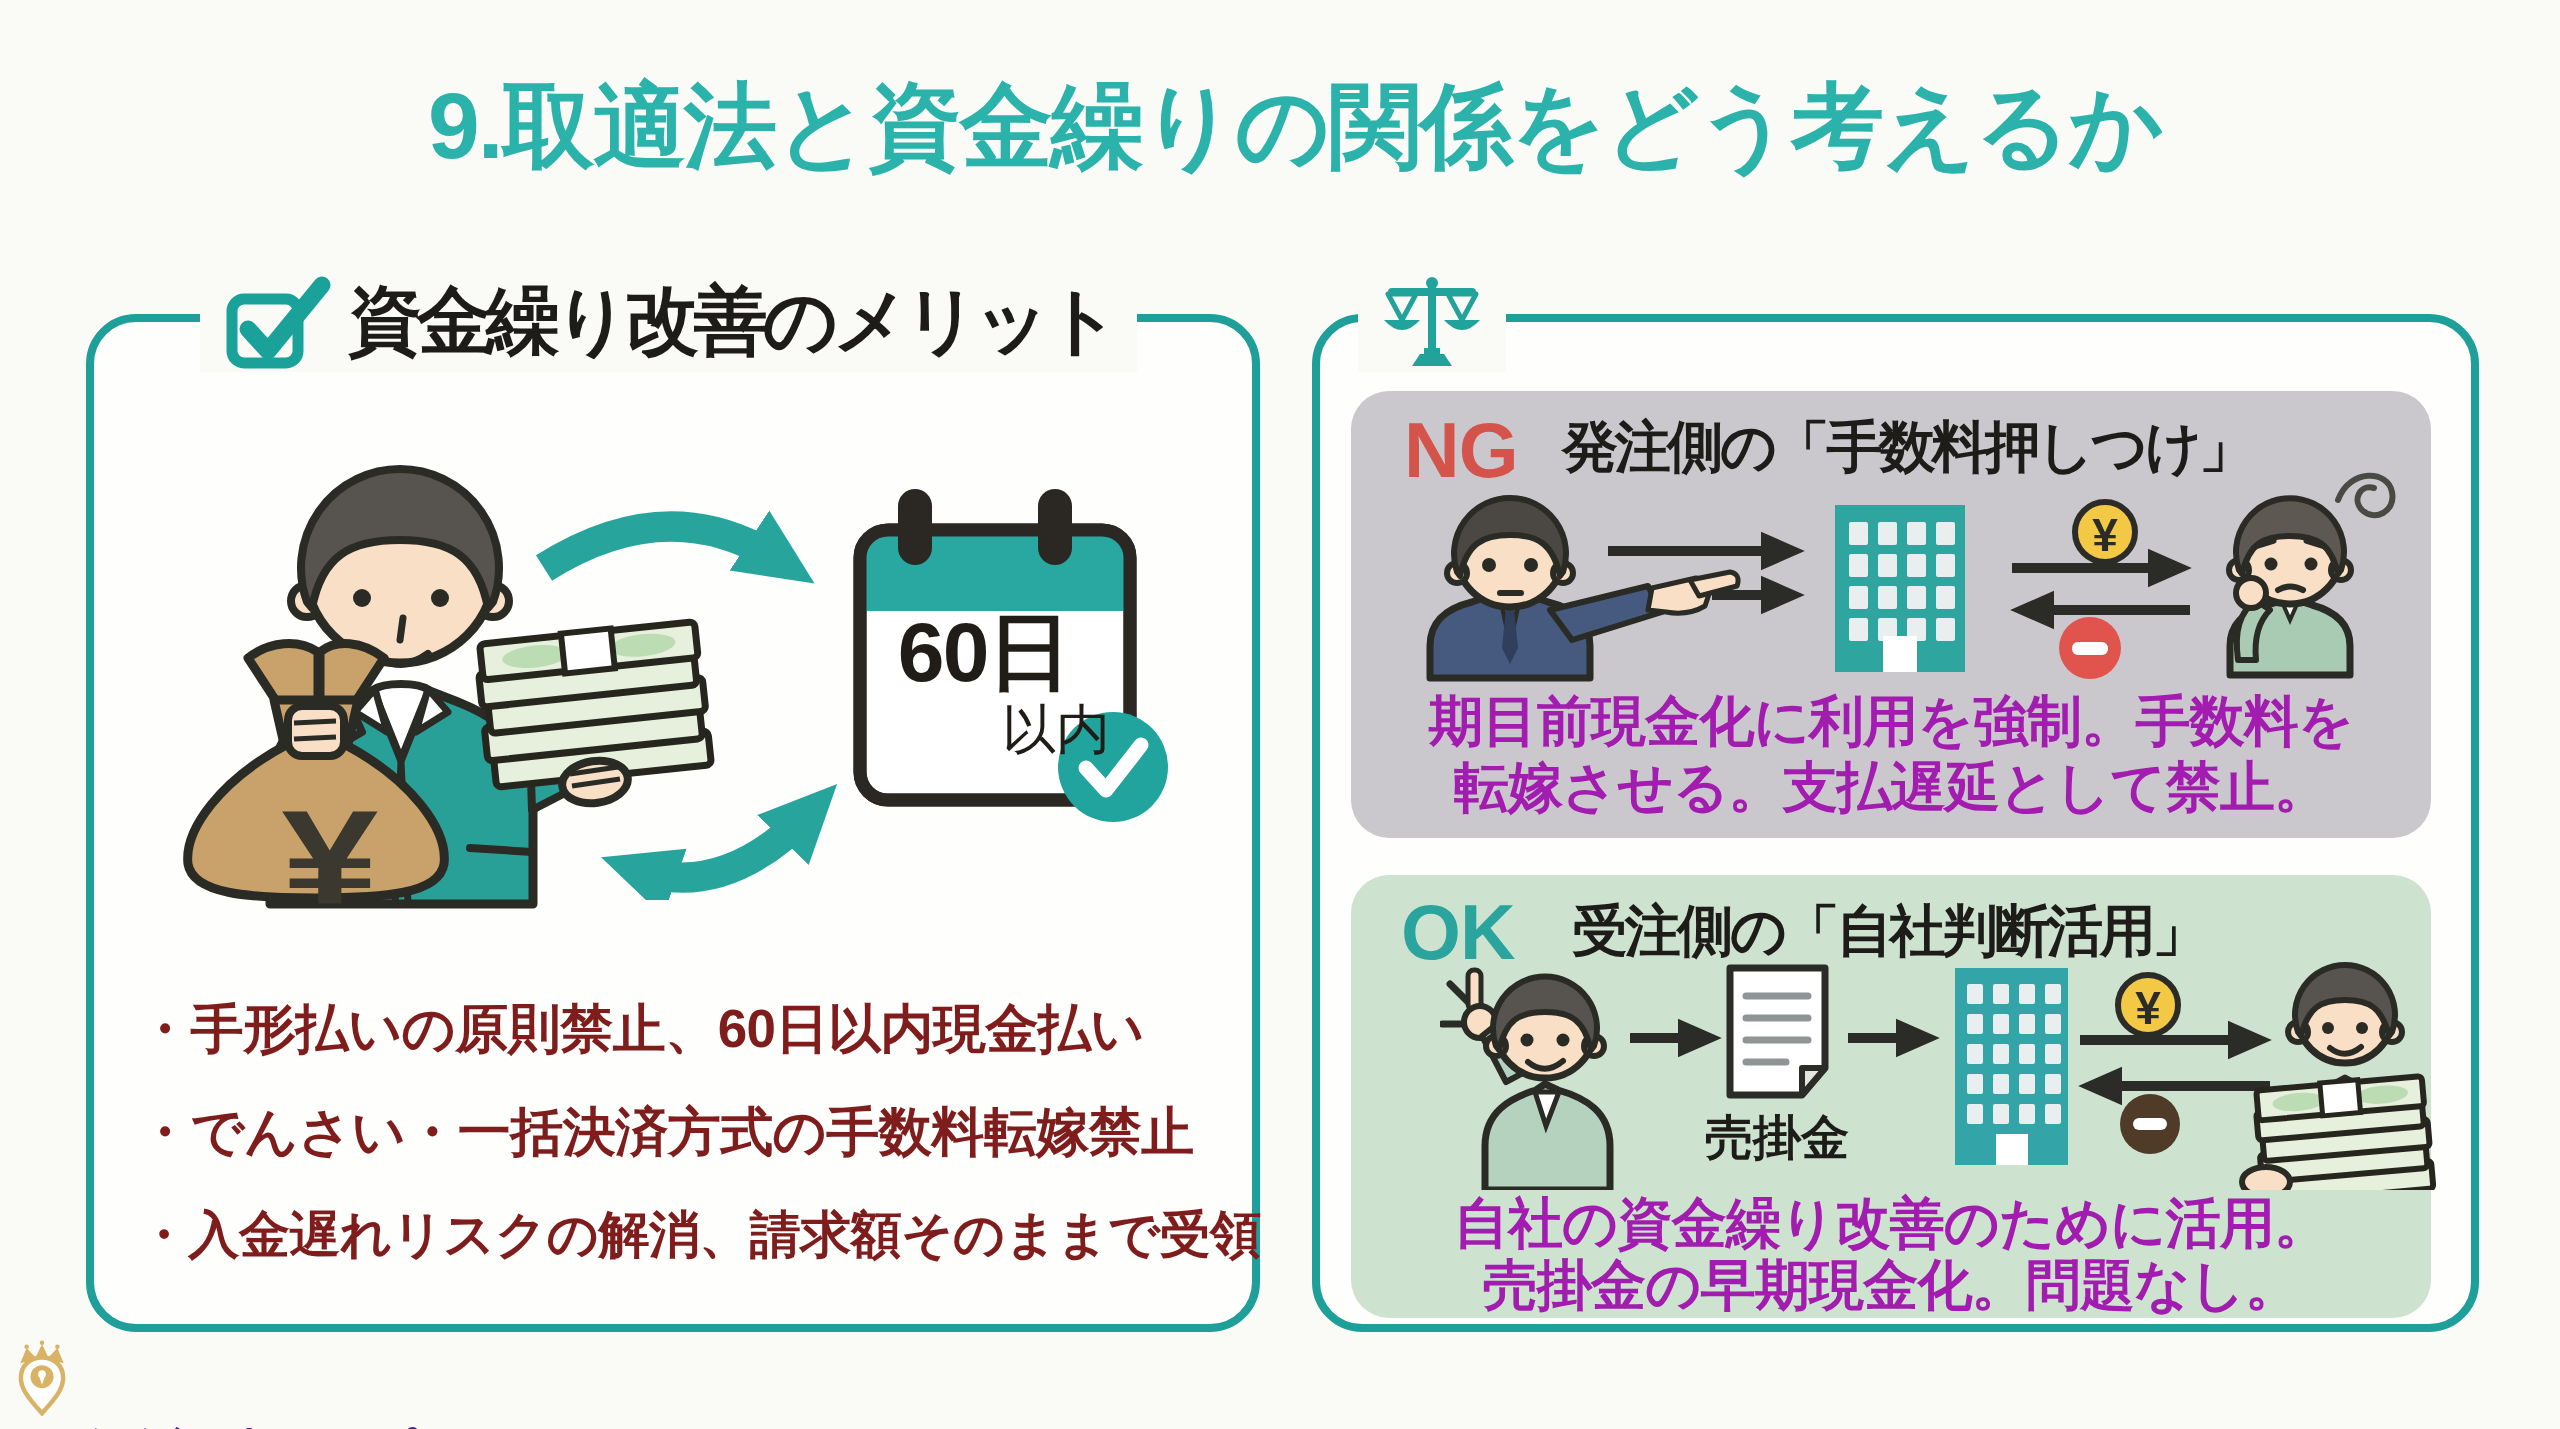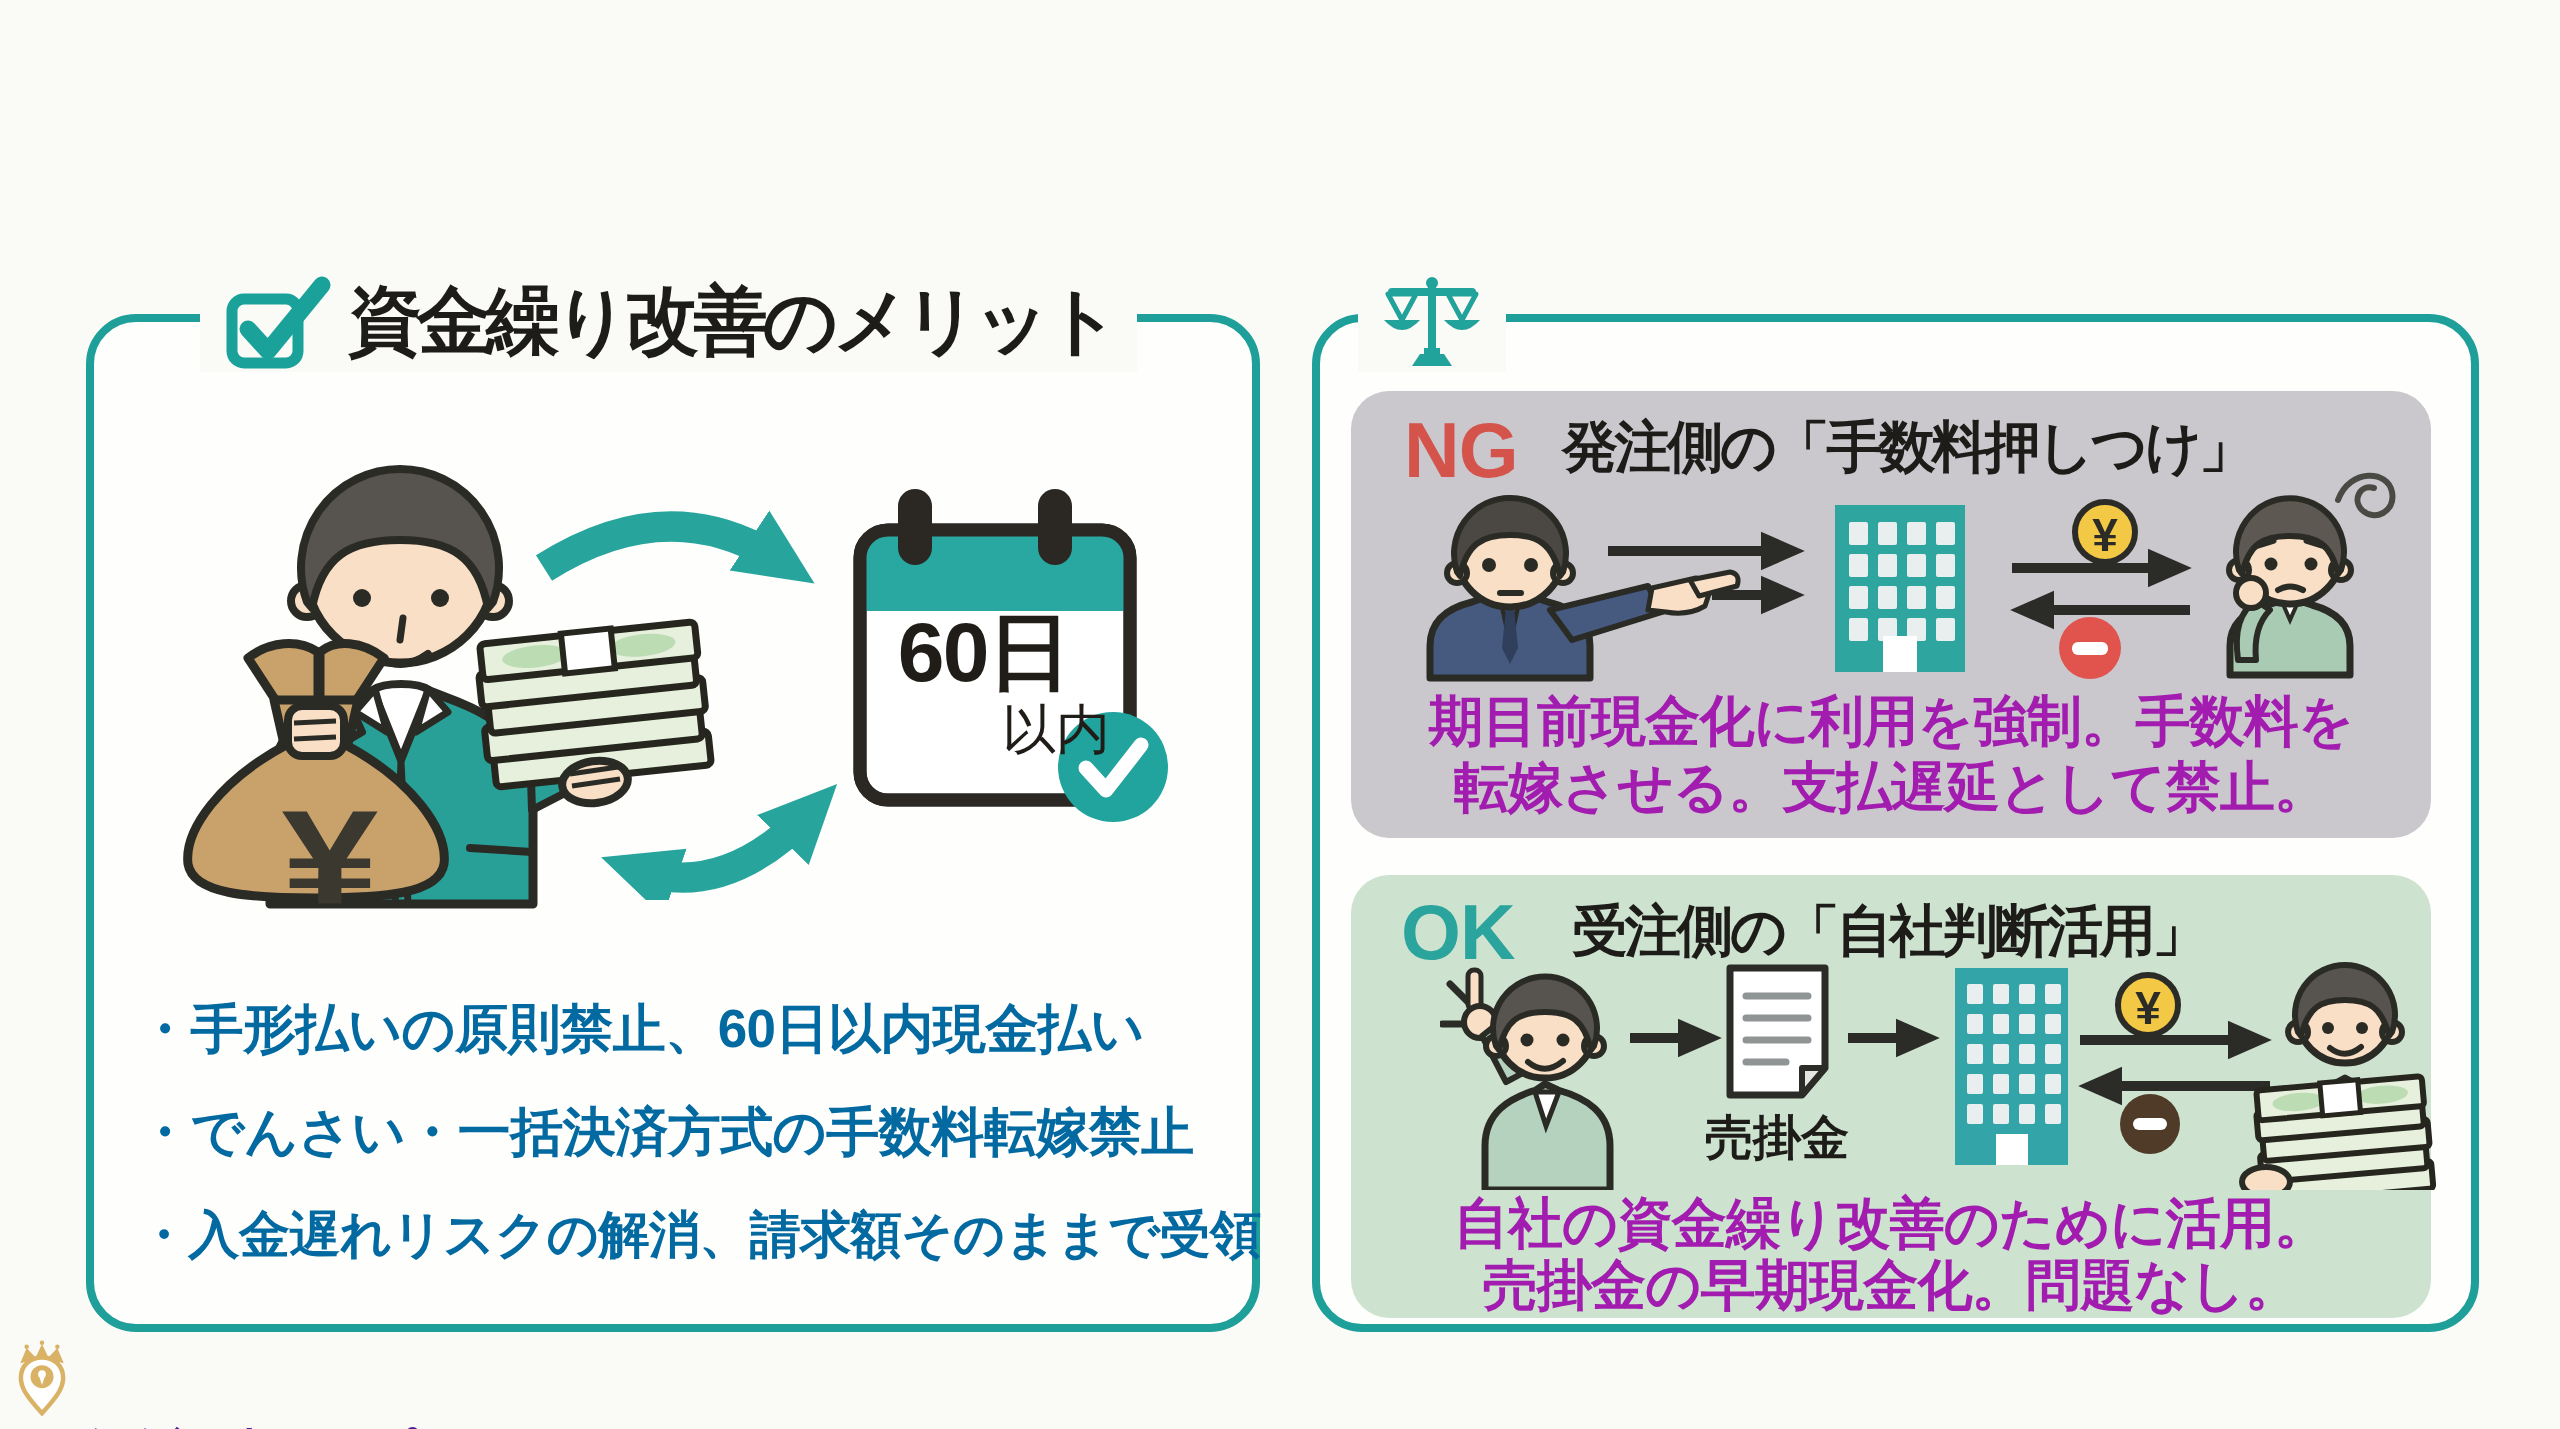--- a/index.html
+++ b/index.html
@@ -16,21 +16,21 @@
   .panel-left  { left:86px;  top:314px; width:1174px; height:1018px; }
   .panel-right { left:1312px; top:314px; width:1167px; height:1018px; }
 
   .legend { top:272px; height:100px; display:flex; align-items:center;
     background:#FAFAF7; padding:0 22px; gap:14px; }
   .legend-left  { left:200px; }
   .legend-right { left:1358px; }
   .legend-title { font-size:74px; font-weight:900; color:#1E1C19; letter-spacing:-0.07em; white-space:nowrap; }
 
   .bullet { left:138px; width:1120px; font-size:53px; font-weight:800; line-height:62px;
-    letter-spacing:-0.01em; color:#0369a1; white-space:nowrap; }
+    letter-spacing:-0.01em; color:#7f1d1d; white-space:nowrap; }
   .bullet-1 { top:998px; }
   .bullet-2 { top:1101px; }
   .bullet-3 { top:1204px; font-size:51px; }
 
   .cal-days   { left:858px; top:596px; width:252px; text-align:center; font-size:84px;
     font-weight:900; color:#201D19; letter-spacing:-0.02em; }
   .cal-within { left:858px; top:694px; width:252px; text-align:right; font-size:54px;
     font-weight:400; color:#201D19; }
   .bag-yen { left:250px; top:780px; width:160px; text-align:center; font-size:134px;
     font-weight:900; color:#3B382F; transform:scaleX(1.3); }
@@ -72,20 +72,21 @@
     <defs>
       <marker id="ah-teal" viewBox="0 0 10 10" refX="5" refY="5" markerWidth="2.6" markerHeight="2.6" orient="auto-start-reverse">
         <path d="M0,0.4 L10,5 L0,9.6 Z" fill="#27A59D"></path>
       </marker>
       <marker id="ah-black" viewBox="0 0 10 10" refX="5.5" refY="5" markerWidth="4.4" markerHeight="4.4" orient="auto-start-reverse">
         <path d="M0,0.6 L10,5 L0,9.4 Z" fill="#2B2B28"></path>
       </marker>
     </defs>
   </svg>
 
+  <h1 class="abs page-title">9.取適法と資金繰りの関係をどう考えるか</h1>
 
   <div class="abs panel panel-left"></div>
 
   <div class="abs legend legend-left">
     <svg width="112" height="102" viewBox="0 0 112 102">
       <rect x="10" y="28" width="66" height="64" rx="12" fill="none" stroke="#1AA29A" stroke-width="11"></rect>
       <path d="M26,58 L46,80 L100,14" fill="none" stroke="#1AA29A" stroke-width="17" stroke-linecap="round" stroke-linejoin="round"></path>
     </svg>
     <span class="legend-title">資金繰り改善のメリット</span>
   </div>

